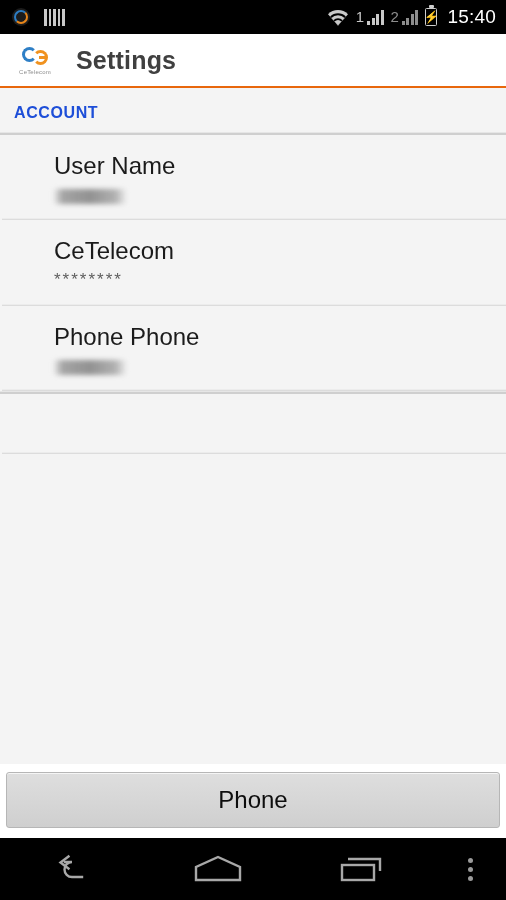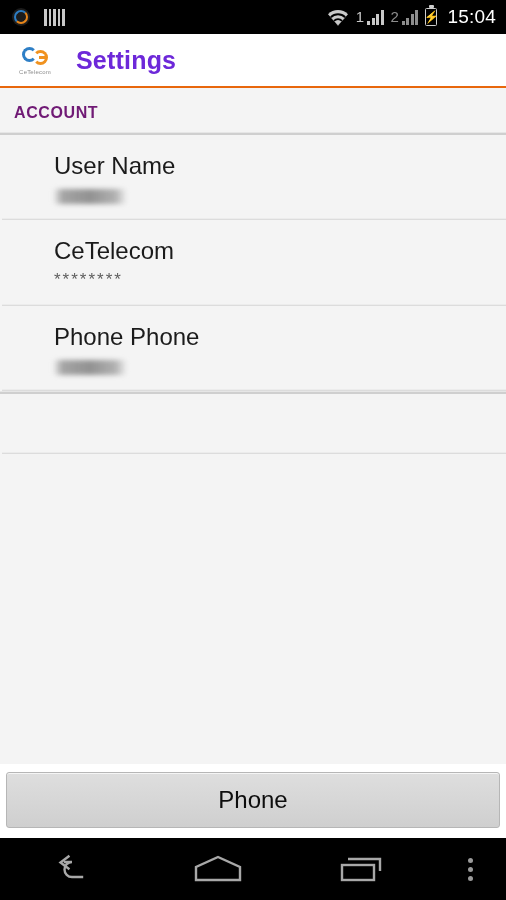--- a/index.html
+++ b/index.html
@@ -192,21 +192,21 @@
   }
   .brand-text {
     font-size: 6px;
     color: #8d8d8d;
     letter-spacing: 0.2px;
     margin-top: 1px;
     white-space: nowrap;
   }
   .app-title {
     font-size: 25px;
-    color: #6d28d9;
+    color: #404040;
     font-weight: bold;
     margin-left: 20px;
     letter-spacing: 0.2px;
   }
   .accent-line {
     height: 2px;
     background: #e8670c;
     flex: 0 0 auto;
   }
 
@@ -214,21 +214,21 @@
   .content {
     flex: 1 1 auto;
     background: #f4f4f4;
     overflow: hidden;
     position: relative;
   }
   .section-header {
     padding: 16px 14px 10px 14px;
     font-size: 16px;
     font-weight: bold;
-    color: #701a75;
+    color: #1d4ed8;
     letter-spacing: 0.6px;
   }
   .divider-full {
     height: 2px;
     background: #cfcfcf;
     border-top: 1px solid #e6e6e6;
   }
   .divider-inset {
     height: 1px;
     background: #dcdcdc;
@@ -366,21 +366,21 @@
             <i></i>
             <i></i>
             <i></i>
           </span>
       </span>
 
       <span class="battery">
         <span class="bolt">⚡</span>
       </span>
 
-      <span class="clock">15:04</span>
+      <span class="clock">15:40</span>
     </div>
   </div>
 
   <div class="app-bar">
     <div class="brand-logo">
       <span class="brand-mark">
         <span class="c-arc"></span>
         <span class="g-arc"></span>
         <span class="g-bar"></span>
       </span>

